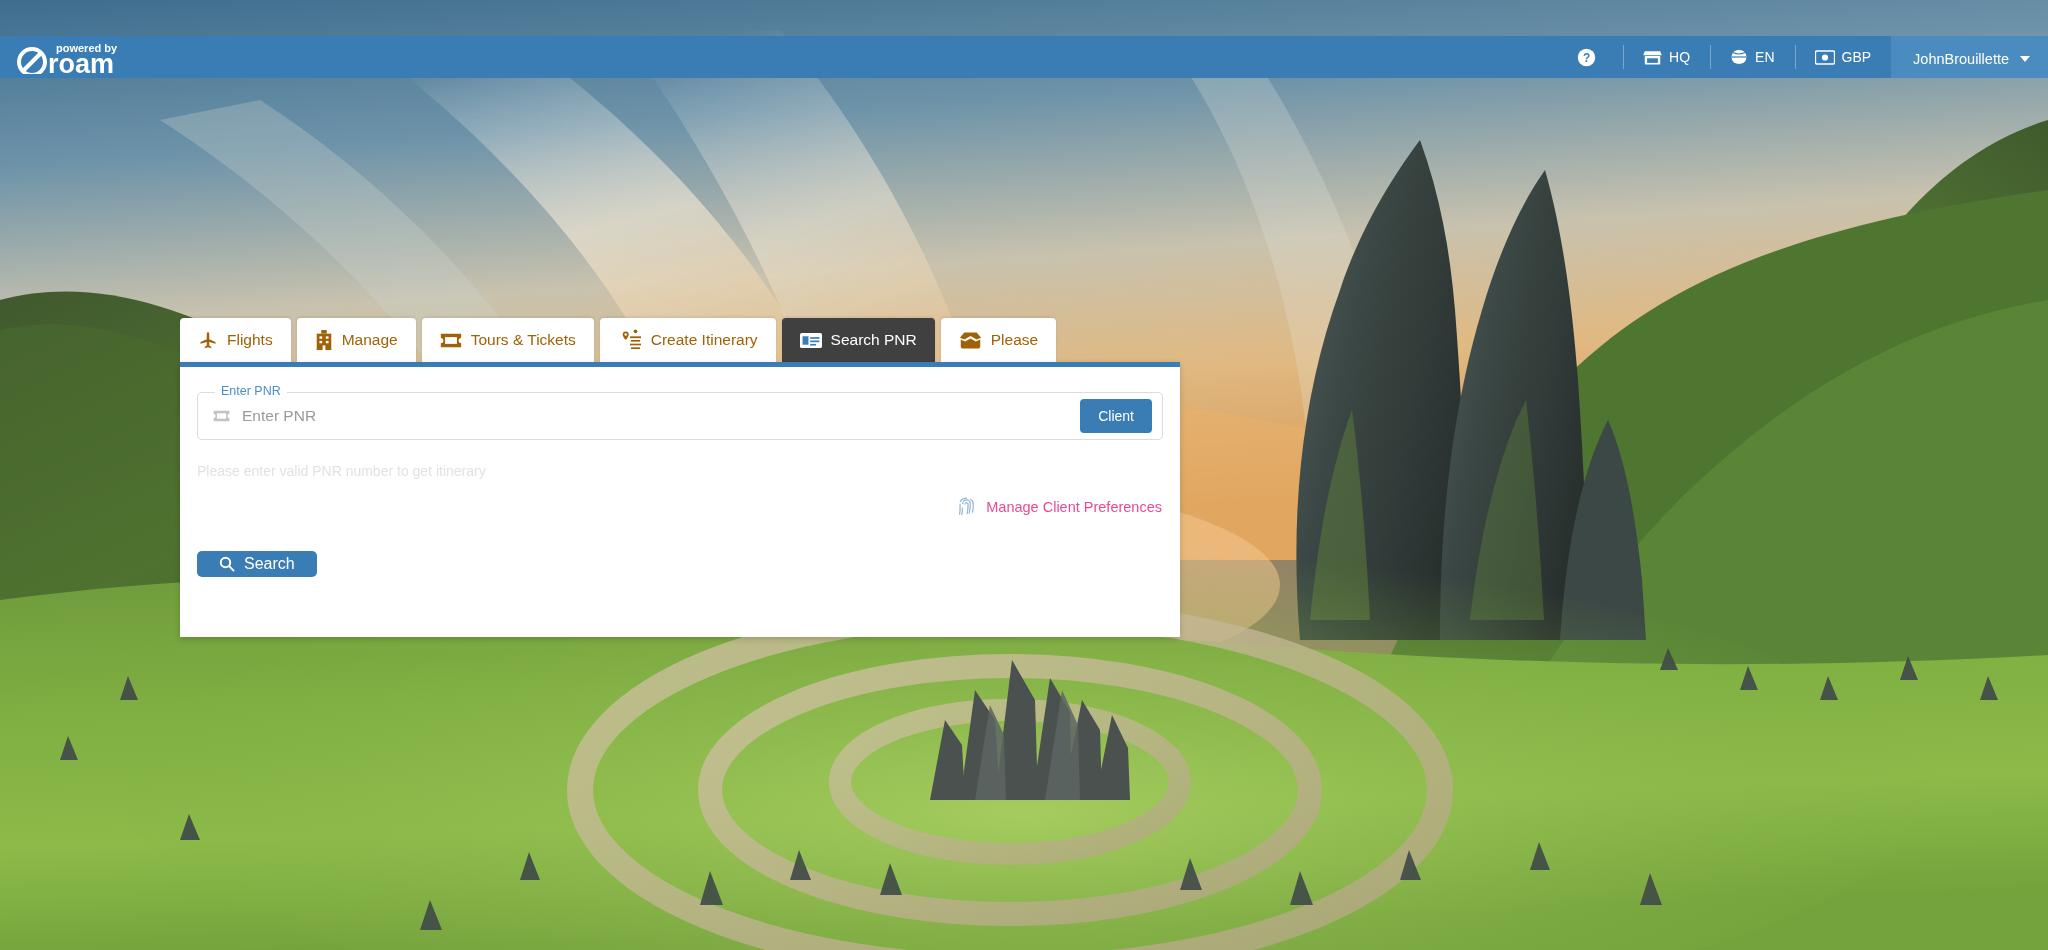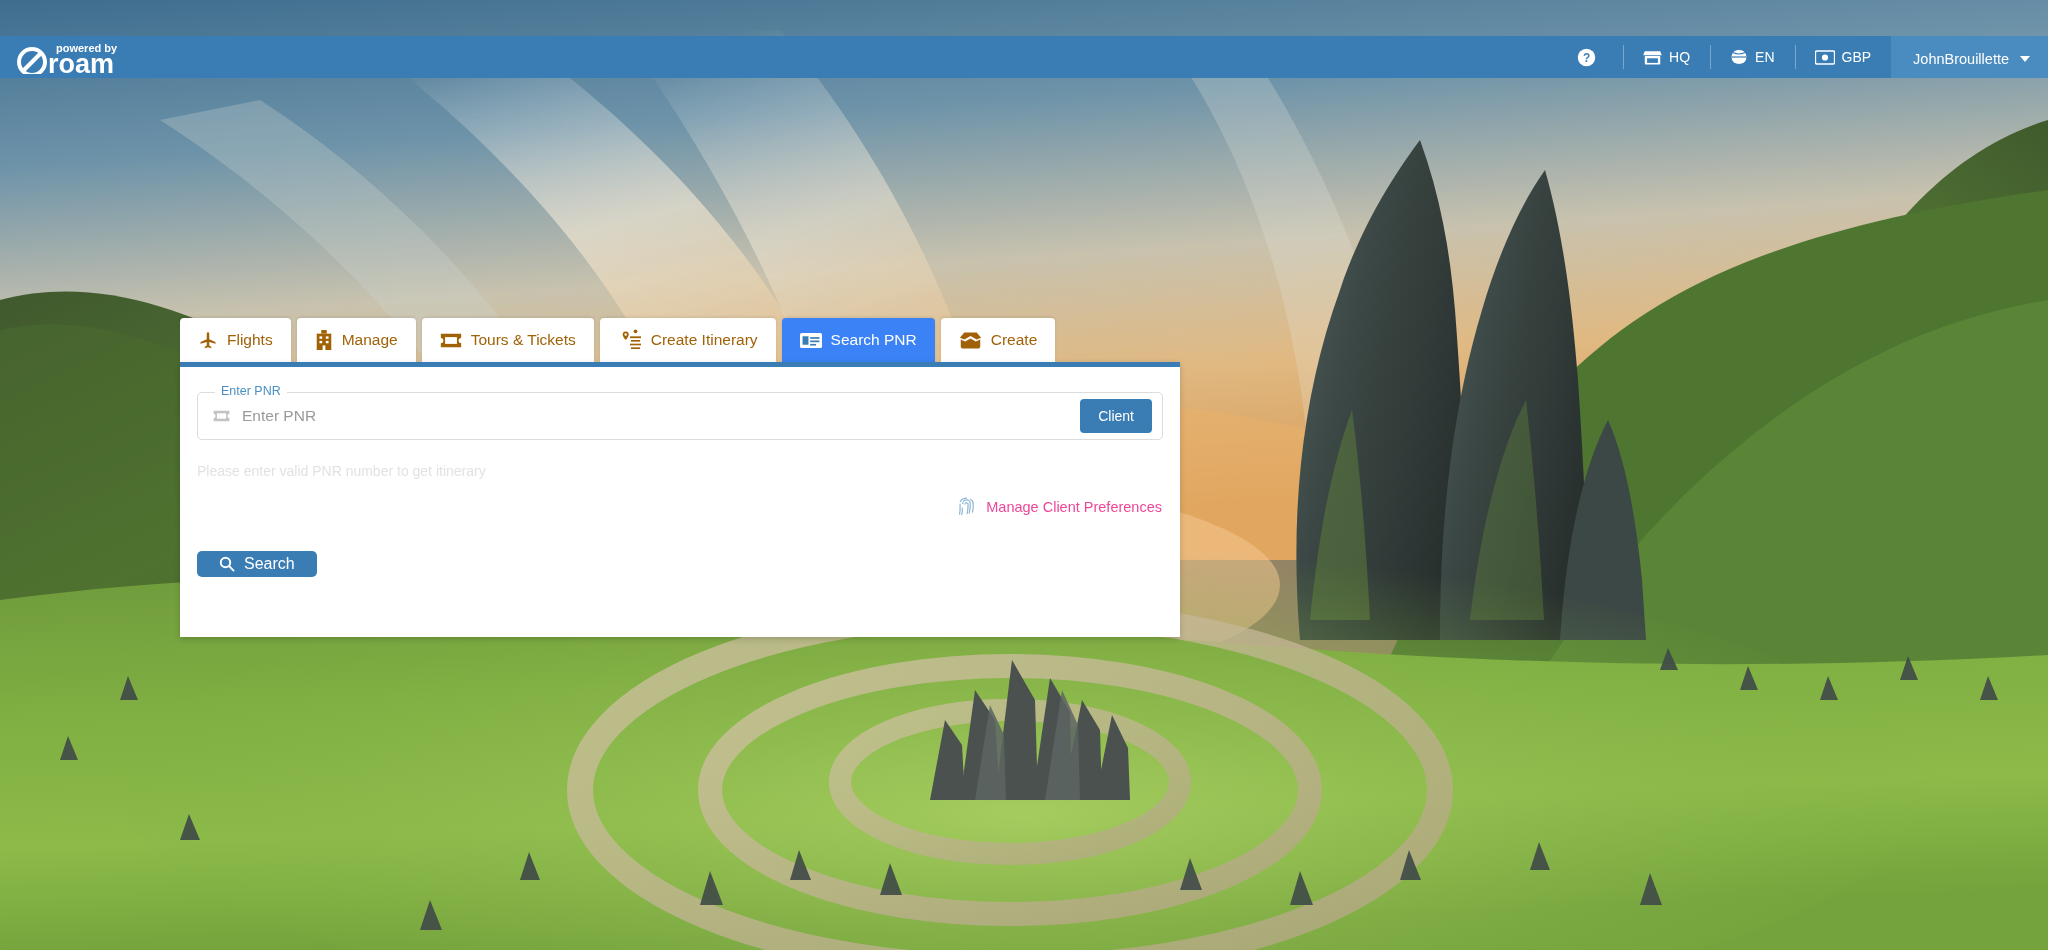--- a/index.html
+++ b/index.html
@@ -109,21 +109,21 @@
     background: #ffffff;
     color: #a16207;
     font-size: 15.5px;
     border-radius: 4px 4px 0 0;
     cursor: pointer;
     white-space: nowrap;
     box-shadow: 0 -1px 3px rgba(0,0,0,0.10);
   }
   .tab svg { display: block; flex: none; }
   .tab.active {
-    background: #3b82f6;
+    background: #404040;
     color: #ffffff;
   }
 
   
   .card {
     background: #ffffff;
     border-top: 5px solid #3a7db5;
     height: 275px;
     position: relative;
     box-shadow: 0 2px 6px rgba(0,0,0,0.18);
@@ -455,21 +455,21 @@
         </g>
       </svg>
       <span>Search PNR</span>
     </div>
 
     <div class="tab">
       <svg width="23" height="19" viewBox="0 0 26 20" fill="currentColor">
         <path d="M1 7 L6 1 h14 l5 6 l-5 2 L13 5 L6 9 Z"></path>
         <path d="M2 9 l5 2.2 l6 -3.4 l6 3.4 l5 -2.2 v8 a2 2 0 0 1 -2 2 H4 a2 2 0 0 1 -2 -2 Z"></path>
       </svg>
-      <span>Create</span>
+      <span>Please</span>
     </div>
 
   </div>
 
   <div class="card">
 
     <div class="pnr-field">
       <span class="pnr-legend">Enter PNR</span>
       <div class="pnr-inner">
         <svg class="pnr-icon" width="17" height="12" viewBox="0 0 26 18" fill="#c4c4c4">

